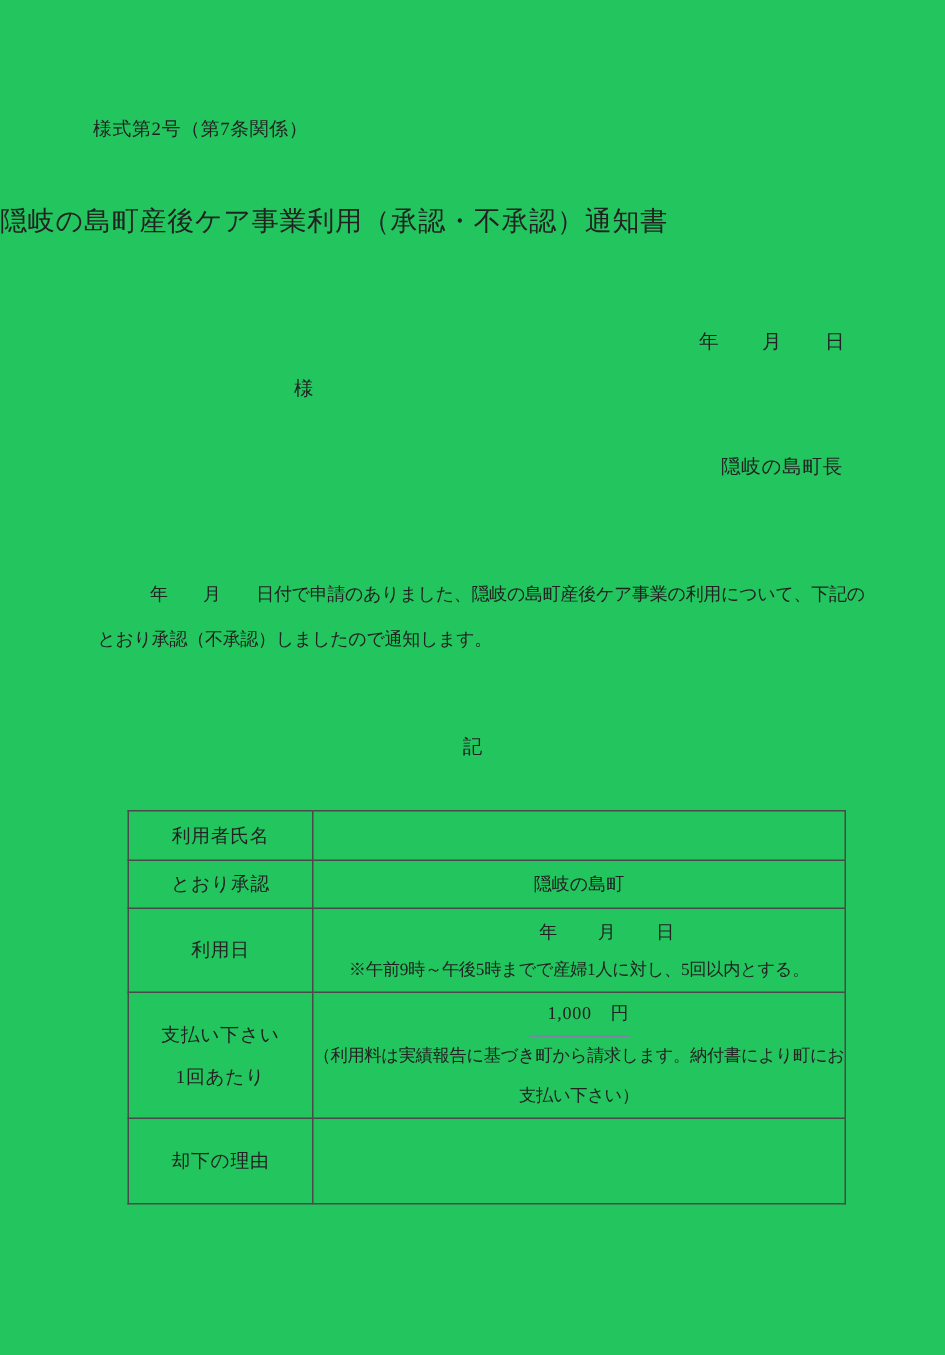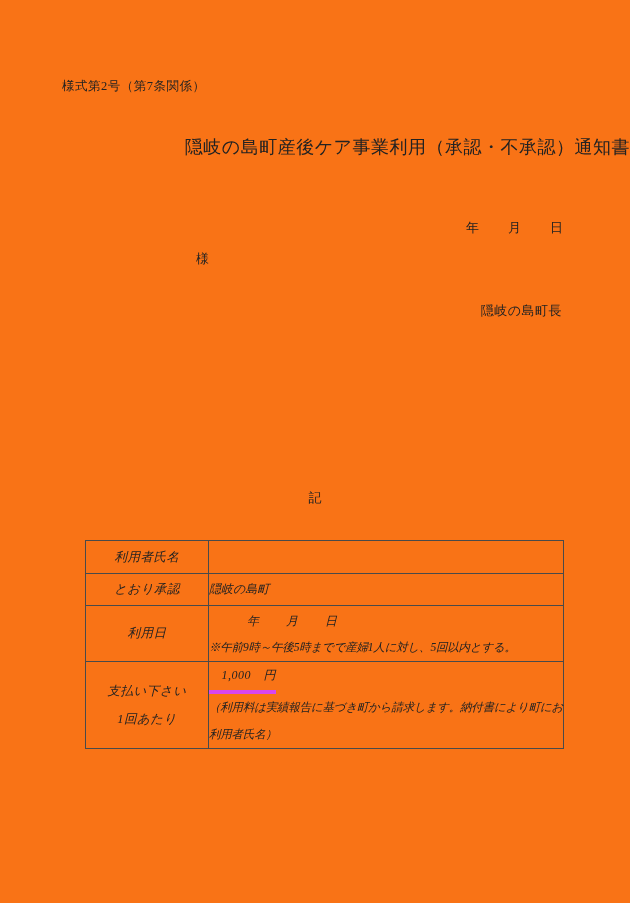--- a/index.html
+++ b/index.html
@@ -1,39 +1,39 @@
 <!DOCTYPE html>
 <html><head>
 <meta charset="utf-8">
 <style>
   html,body { margin:0; padding:0; }
   .page {
     position: relative;
     width: 630px;
     height: 903px;
-    background: #f97316;
+    background: #22c55e;
     color: #222;
     font-family: "Liberation Serif", "DejaVu Serif", serif;
     overflow: hidden;
   }
   .form-number {
     position: absolute;
     left: 62px;
     top: 78px;
     font-size: 12.5px;
     letter-spacing: 0.5px;
     white-space: nowrap;
   }
   .title {
     position: absolute;
     top: 135px;
     left: 0;
     width: 100%;
     margin: 0;
-    text-align: right;
+    text-align: left;
     font-size: 18px;
     font-weight: normal;
     letter-spacing: 0.5px;
     white-space: nowrap;
   }
   .date-line {
     position: absolute;
     top: 219px;
     right: 66px;
     font-size: 13px;
@@ -83,62 +83,65 @@
     width: 478px;
     border-collapse: collapse;
     table-layout: fixed;
     font-size: 12px;
   }
   .form-table td {
     border: 1px solid #4a4a4a;
     box-sizing: border-box;
     padding: 0;
     vertical-align: middle;
-    font-style: italic;
   }
   .col-label { width: 123px; }
   .col-value { width: 355px; }
   .label-cell {
     text-align: center;
     letter-spacing: 0.5px;
     font-size: 12.5px;
   }
   .label-cell div { line-height: 28px; }
-  .value-cell { padding-left: 8px; }
+  .value-cell { padding-left: 8px; text-align: center; }
   .r1 td { height: 33px; }
   .r2 td { height: 32px; }
   .r3 td { height: 56px; }
   .r4 td { height: 82px; }
   .r5 td { height: 57px; }
   .cell-line { line-height: 26px; white-space: nowrap; letter-spacing: -0.2px; }
   .date-in-cell { padding-left: 38px; letter-spacing: 1px; }
   .cell-note { font-size: 11.5px; }
   .r4 .cell-line { line-height: 27px; }
   .underlined {
     display: inline-block;
-    border-bottom: 4px solid #d946ef;
+    border-bottom: 1px solid #d946ef;
     padding-bottom: 1px;
     letter-spacing: 0.5px;
   }
 </style>
 </head>
 <body>
 
 <div class="page">
 
   <div class="form-number">様式第2号（第7条関係）</div>
 
   <h1 class="title">隠岐の島町産後ケア事業利用（承認・不承認）通知書</h1>
 
   <div class="date-line">年　　月　　日</div>
 
   <div class="addressee">様</div>
 
   <div class="sender">隠岐の島町長</div>
 
+  <div class="body">
+    <div class="body-line indent">年　　月　　日付で申請のありました、隠岐の島町産後ケア事業の利用について、下記の</div>
+    <div class="body-line">とおり承認（不承認）しましたので通知します。</div>
+  </div>
 
   <div class="sec-mark">記</div>
 
   <table class="form-table">
     <colgroup>
       <col class="col-label">
       <col class="col-value">
     </colgroup>
     <tbody>
         <tr class="r1">
@@ -157,19 +160,23 @@
       </td>
     </tr>
     <tr class="r4">
       <td class="label-cell">
         <div>支払い下さい</div>
         <div>1回あたり</div>
       </td>
       <td class="value-cell">
         <div class="cell-line"><span class="underlined">　1,000　円</span></div>
         <div class="cell-line cell-note">（利用料は実績報告に基づき町から請求します。納付書により町にお</div>
-        <div class="cell-line cell-note">利用者氏名）</div>
+        <div class="cell-line cell-note">支払い下さい）</div>
       </td>
+    </tr>
+    <tr class="r5">
+      <td class="label-cell">却下の理由</td>
+      <td class="value-cell"></td>
     </tr>
   </tbody>
     </table>
 
 </div>
 
 </body></html>

